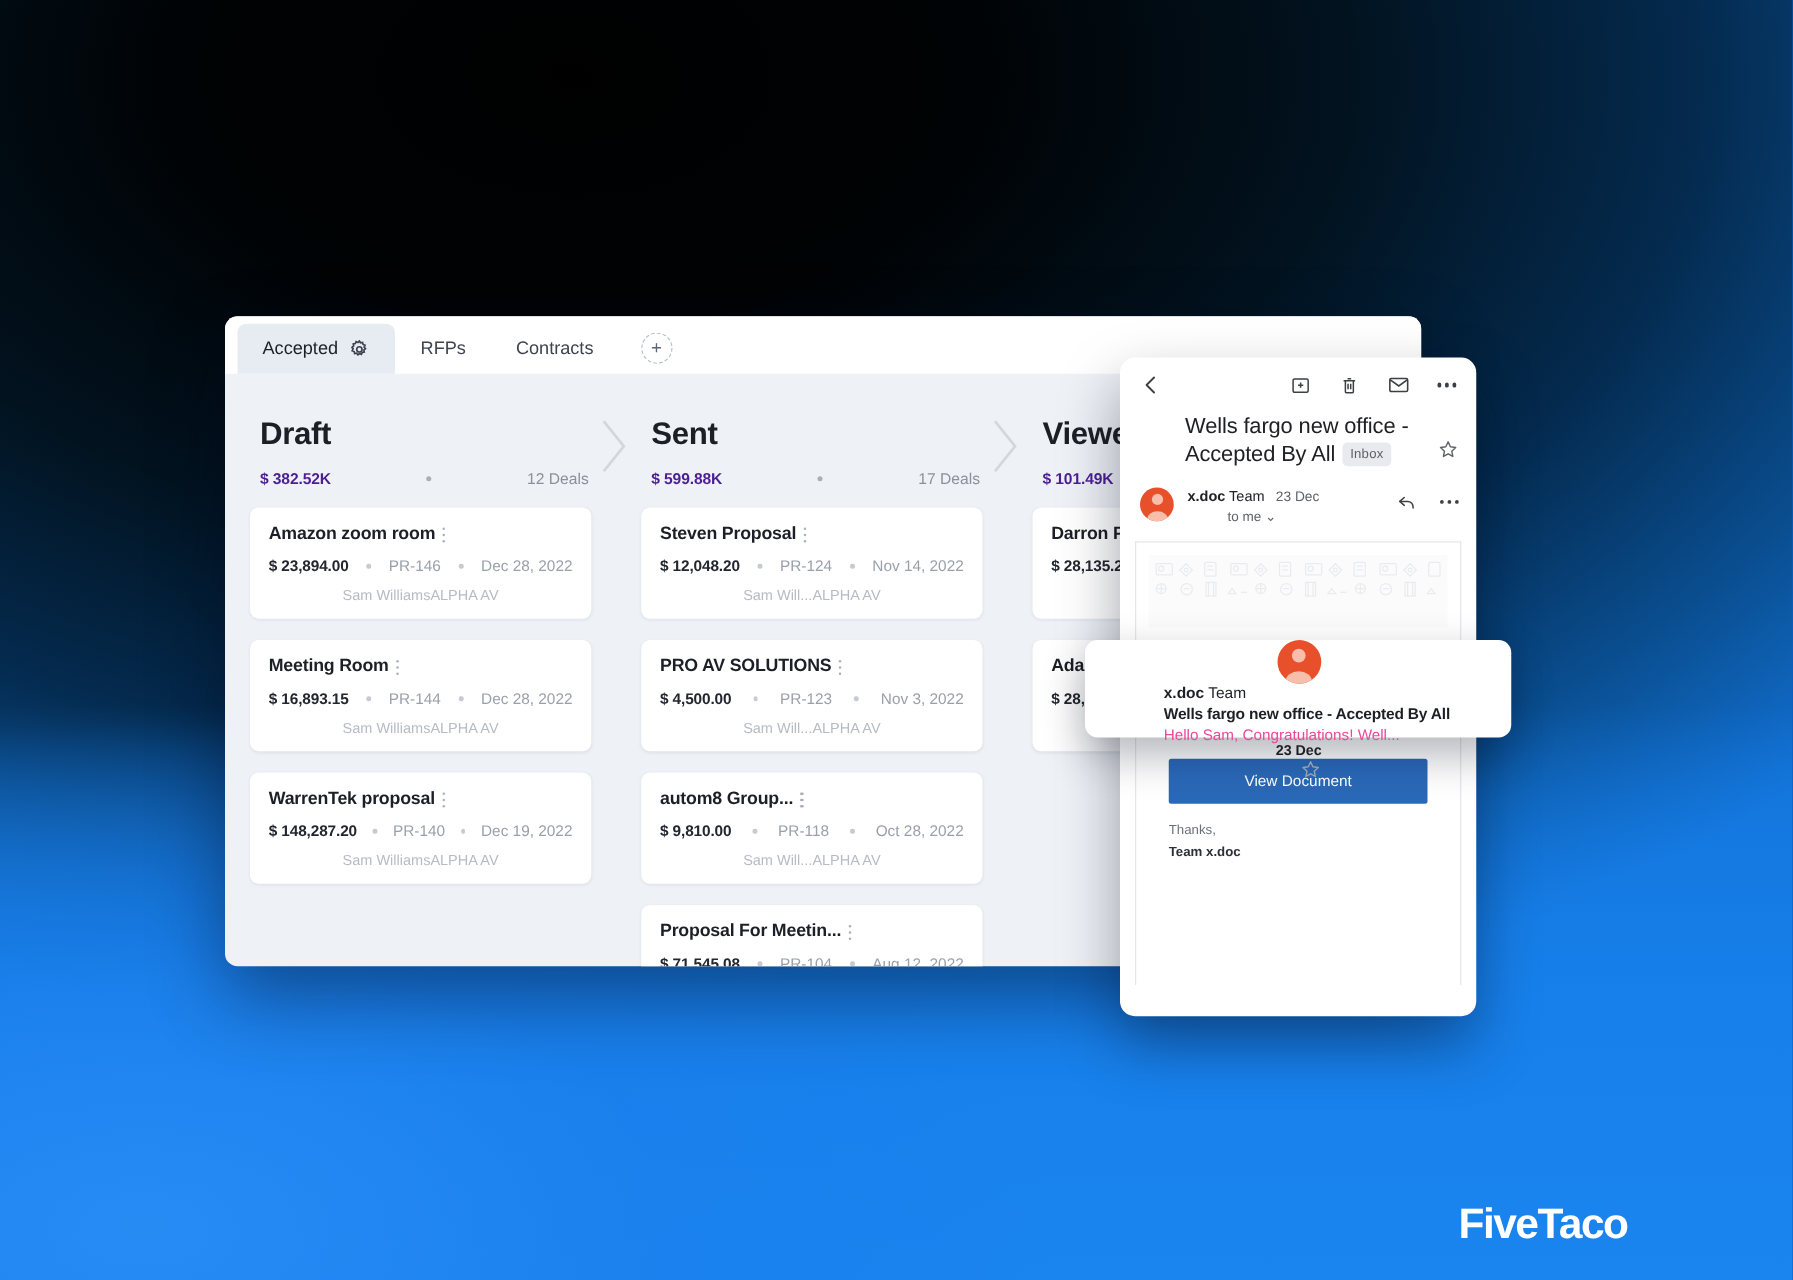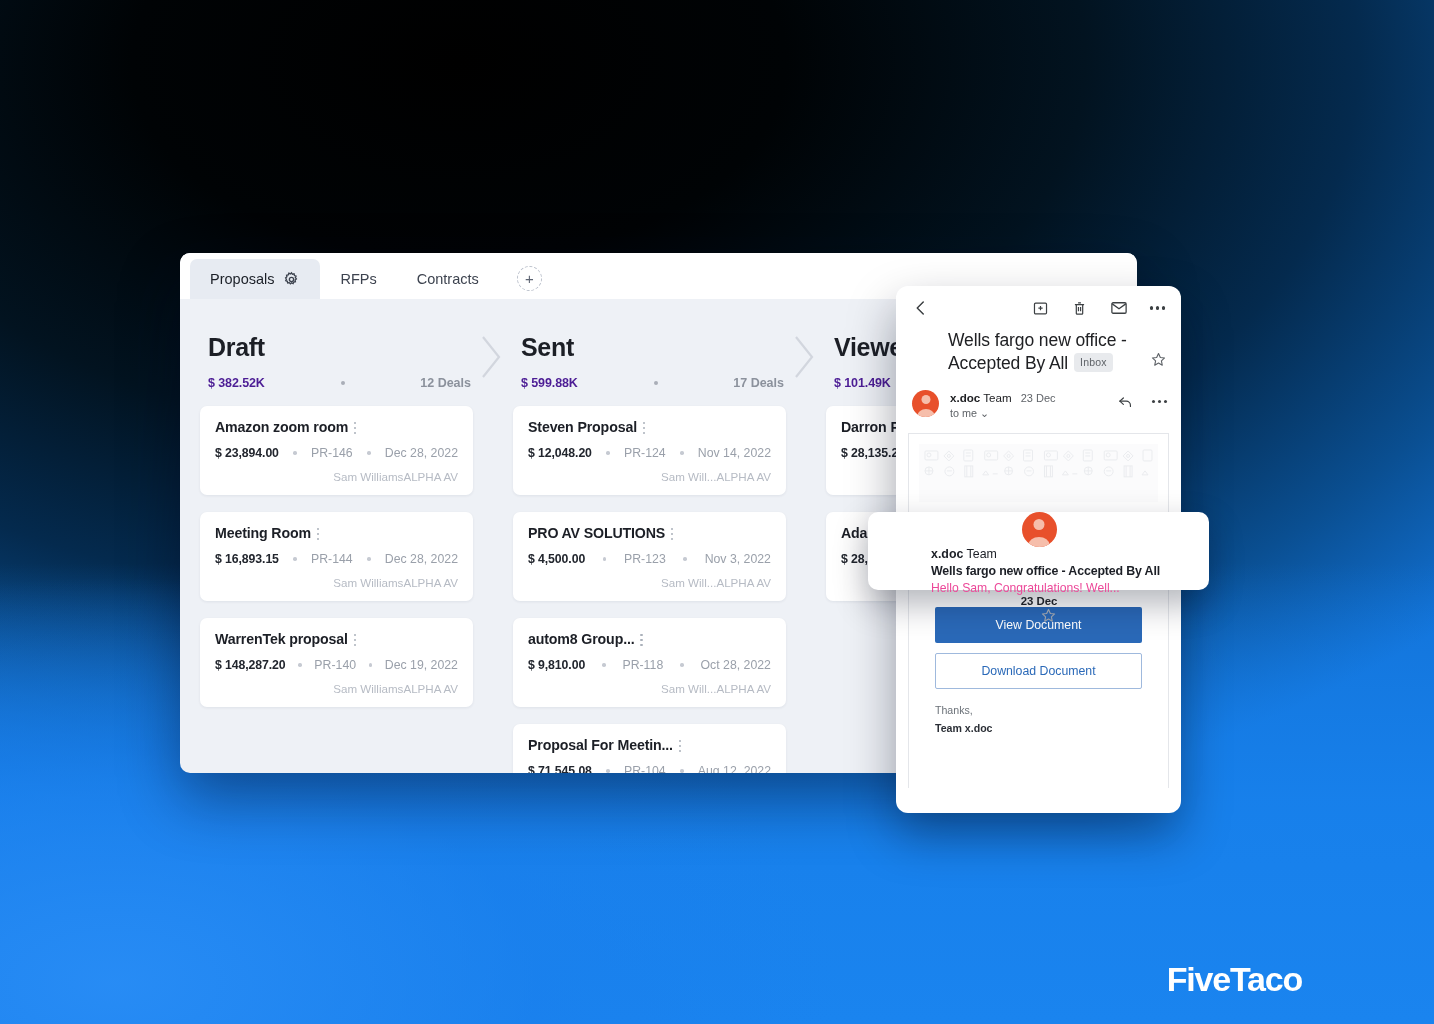--- a/index.html
+++ b/index.html
@@ -48,41 +48,41 @@
     display:flex; align-items:center; justify-content:center;
     color:#5d6472; font-size:15px; line-height:1; cursor:pointer;
   }
 
   #board { display:flex; padding:34px 0 0 0; }
   .column { width:313px; padding:0 14px; position:relative; }
   .col-title { font-size:25px; font-weight:700; color:#1c1f26; letter-spacing:-0.3px; margin:0 0 14px 14px; }
   .col-meta { display:flex; align-items:center; margin:0 8px 16px 14px; font-size:12.5px; }
   .col-amount { color:#4c1d95; font-weight:700; letter-spacing:-0.1px; }
   .col-dot { width:4px; height:4px; border-radius:50%; background:#a9aeb8; margin:0 auto; }
-  .col-deals { color:#8b919c; font-weight:700; white-space:nowrap; }
+  .col-deals { color:#8b919c; font-weight:400; white-space:nowrap; }
   .chev {
     position:absolute; right:-14px; top:-2px; width:34px; height:52px;
     color:#d2d6de; pointer-events:none;
   }
 
   .card {
     background:#ffffff; border-radius:7px; padding:13px 15px 12px 15px;
     margin:0 6px 17px 6px; box-shadow:0 1px 3px rgba(20,30,50,0.07);
     cursor:pointer;
   }
   .card-top { display:flex; align-items:flex-start; }
   .card-title { font-size:14.2px; font-weight:700; color:#1c1f26; letter-spacing:-0.15px; }
   .kebab { width:14px; display:flex; flex-direction:column; align-items:center; gap:2.5px; padding-top:3px; cursor:pointer; }
   .kebab i { width:2.4px; height:2.4px; border-radius:50%; background:#aab0ba; display:block; }
   .card-row2 { display:flex; align-items:center; margin-top:11px; font-size:12.3px; }
   .c-amount { color:#22262e; font-weight:700; letter-spacing:-0.1px; }
   .c-sep { width:3.5px; height:3.5px; border-radius:50%; background:#c6cad2; margin:0 auto; }
   .c-pr { color:#9aa0aa; }
   .c-date { color:#9aa0aa; white-space:nowrap; }
-  .card-row3 { display:flex; align-items:center; justify-content:flex-end; margin-top:10px; font-size:11.6px; color:#b6bbc4; }
+  .card-row3 { display:flex; align-items:center; justify-content:center; margin-top:10px; font-size:11.6px; color:#b6bbc4; }
 
   
   #email {
     position:absolute; left:896px; top:286px; width:285px; height:527px;
     background:#ffffff; border-radius:12px; overflow:hidden;
     box-shadow:0 22px 48px rgba(0,10,30,0.38);
   }
   #em-toolbar { display:flex; align-items:center; padding:13px 16px 6px 16px; }
   .em-ico { color:#3c4043; display:flex; align-items:center; justify-content:center; cursor:pointer; }
   #em-back { margin-right:auto; }
@@ -101,21 +101,21 @@
   .star { width:17px; height:17px; color:#5f6368; margin-top:22px; flex:none; cursor:pointer; }
 
   #em-sender { display:flex; align-items:flex-start; padding:14px 14px 0 16px; }
   .avatar { width:27px; height:27px; border-radius:50%; background:#e8502b; position:relative; overflow:hidden; flex:none; }
   .avatar::before { content:""; position:absolute; left:50%; top:5px; width:9px; height:9px; border-radius:50%; background:#f6beab; transform:translateX(-50%); }
   .avatar::after { content:""; position:absolute; left:50%; bottom:-5px; width:17px; height:13px; border-radius:50% 50% 0 0; background:#f6beab; transform:translateX(-50%); }
   #em-sender-txt { flex:1; margin-left:11px; padding-top:1px; }
   .sender-line1 { font-size:11.6px; color:#202124; }
   .sender-line1 b { font-weight:700; }
   .sender-date { color:#5f6368; margin-left:9px; font-size:11px; }
-  .sender-line2 { font-size:10.8px; color:#5f6368; margin-top:3px; }
+  .sender-line2 { font-size:10.8px; color:#5f6368; margin-top:3px;margin-left:32px; }
   #em-sender-actions { display:flex; align-items:center; gap:18px; padding-top:3px; }
 
   #em-body { margin:13px 12px 0 12px; border:1px solid #e4e6ea; border-bottom:none; height:355px; background:#fff; }
   #em-banner { height:58px; margin:10px 10px 0 10px; background:#fbfbfc; position:relative; overflow:hidden; }
   #em-banner .pat { position:absolute; inset:0; opacity:0.5; }
   #em-greet { text-align:center; font-size:14px; font-weight:700; color:#2b2f36; margin-top:16px; }
   #em-para { padding:6px 26px 0 26px; font-size:10.6px; line-height:1.66; color:#6b7178; }
   #em-para b { color:#3b4046; font-weight:700; }
   .em-btn-wrap { padding:14px 26px 0 26px; }
   #btn-view {
@@ -158,21 +158,21 @@
 <body>
 
 <div id="bg"></div>
 <div id="bg2"></div>
 <div id="bg3"></div>
 
 <div id="app">
 
   <div id="tabbar">
     <div class="tab active">
-      <span>Proposals</span>
+      <span>Accepted</span>
       <span class="gear">
         <svg viewBox="0 0 24 24" width="17" height="17" fill="none" stroke="#3d434f" stroke-width="1.9">
           <circle cx="12" cy="12" r="3"></circle>
           <path d="M12 2.6l1.3 2 2.3-.5.6 2.3 2.2.9-1 2.1 1.5 1.8-1.8 1.5.4 2.3-2.3.5-.9 2.2-2.1-1-1.8 1.5-1.5-1.8-2.3.4-.5-2.3-2.2-.9 1-2.1L3.7 9.7l1.8-1.5-.4-2.3 2.3-.5.9-2.2 2.1 1z"></path>
         </svg>
       </span>
     </div>
     <div class="tab">
       <span>RFPs</span>
     </div>
@@ -518,21 +518,20 @@
           <rect x="206" y="22" width="8" height="11"></rect>
             <path d="M208 22v11M212 22v11"></path>
           <path d="M224 31l3-4 3 4z"></path>
         </g>
       </svg>
     </div>
     <div id="em-greet">Hello XTEN AV</div>
     <div id="em-para"><b>office</b><span> has been signed and accepted by all. Please click below to view or download your document.</span></div>
     <div class="em-btn-wrap">
       <button id="btn-view">View Document</button>
-      <button id="btn-download">Download Document</button>
     </div>
     <div id="em-thanks">Thanks,</div>
     <div id="em-team">Team x.doc</div>
   </div>
 </div>
 
 <div id="toast">
   <span class="avatar"></span>
   <div id="toast-txt">
     <div id="toast-l1"><b>x.doc</b><span> Team</span></div>

